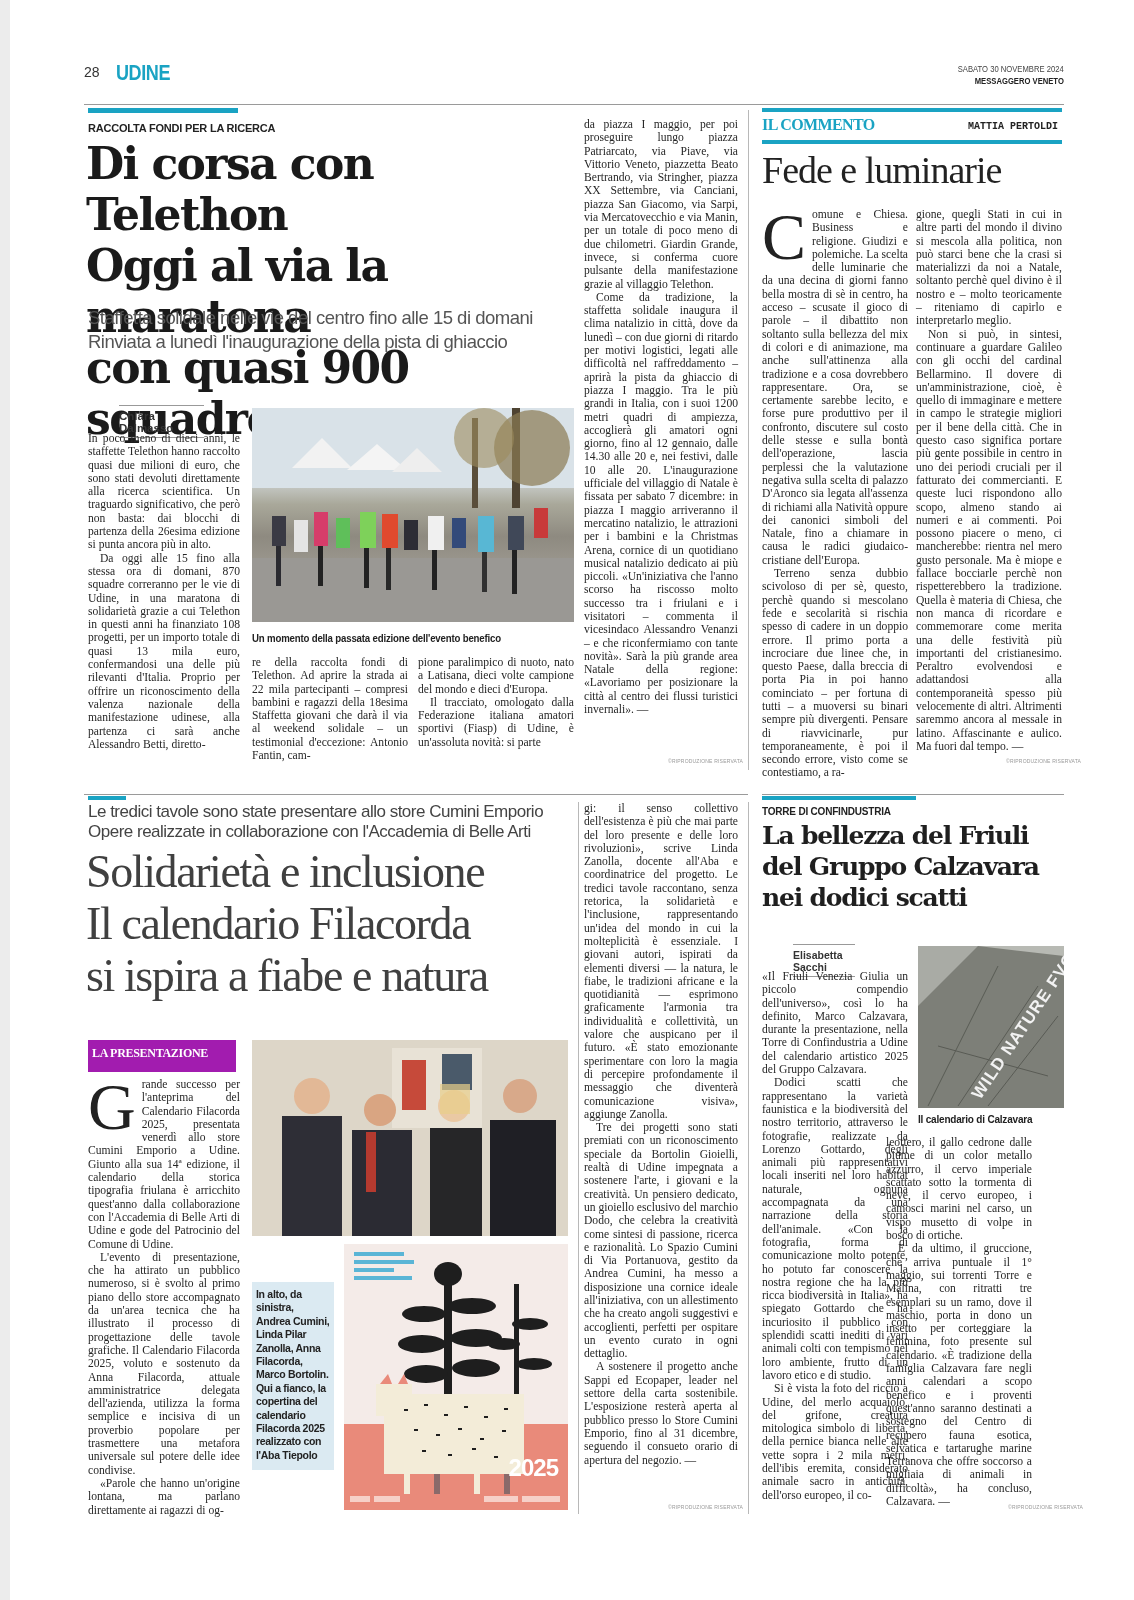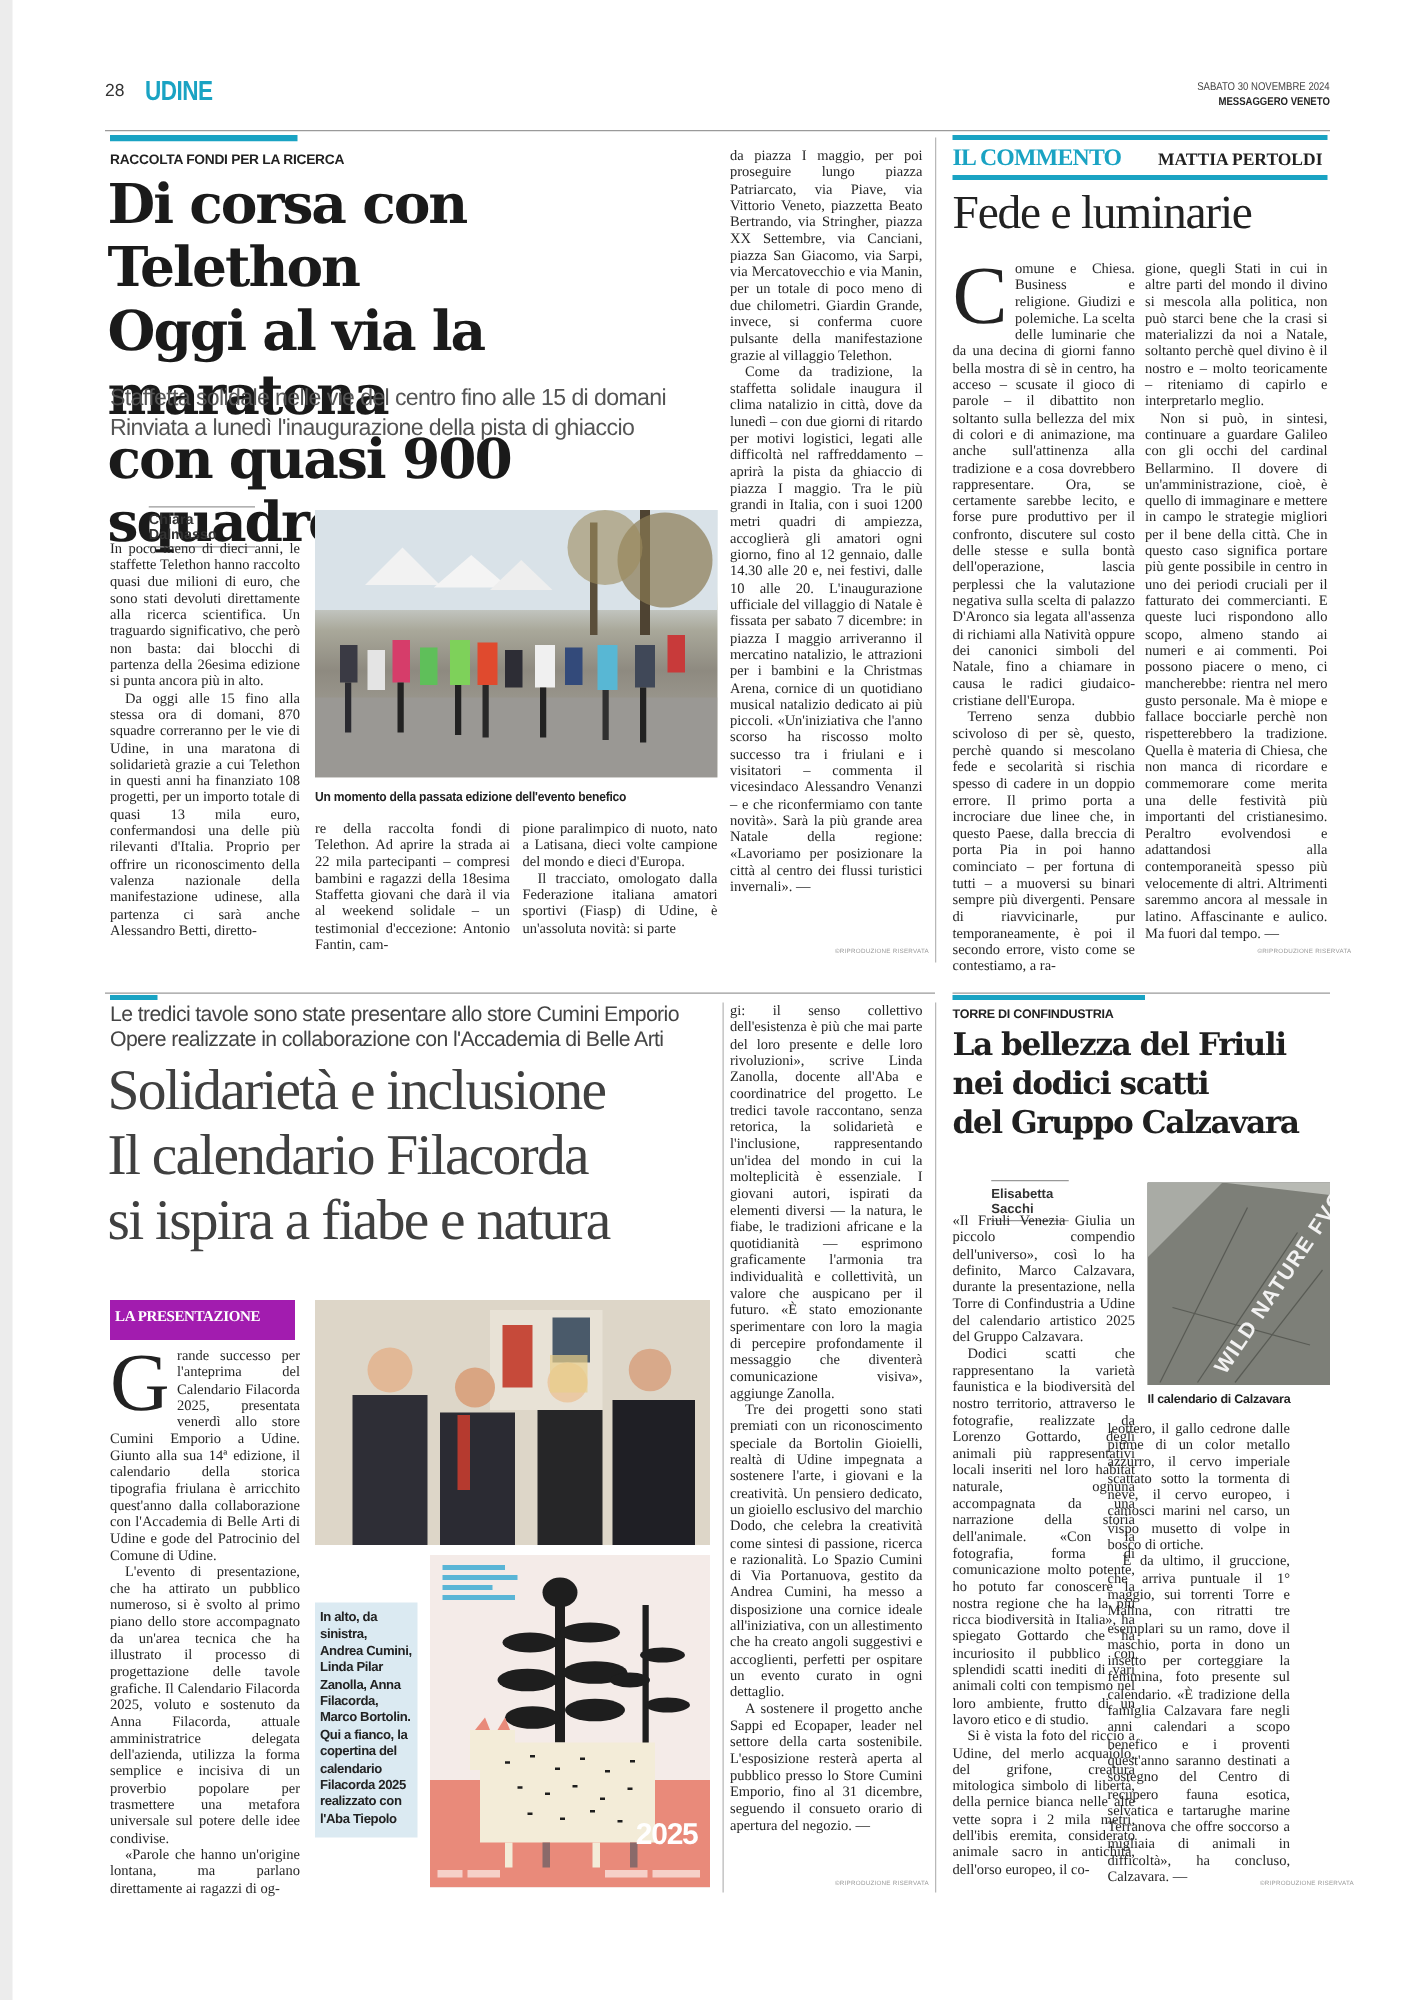--- a/index.html
+++ b/index.html
@@ -97,22 +97,22 @@
   <p>Il tracciato, omologato dalla Federazione italiana amatori sportivi (Fiasp) di Udine, è un'assoluta novità: si parte</p>
 </div>
 <div class="col" style="left:584px;top:118px;width:154px;height:650px;">
   <p class="noindent">da piazza I maggio, per poi proseguire lungo piazza Patriarcato, via Piave, via Vittorio Veneto, piazzetta Beato Bertrando, via Stringher, piazza XX Settembre, via Canciani, piazza San Giacomo, via Sarpi, via Mercatovecchio e via Manin, per un totale di poco meno di due chilometri. Giardin Grande, invece, si conferma cuore pulsante della manifestazione grazie al villaggio Telethon.</p>
   <p>Come da tradizione, la staffetta solidale inaugura il clima natalizio in città, dove da lunedì – con due giorni di ritardo per motivi logistici, legati alle difficoltà nel raffreddamento – aprirà la pista da ghiaccio di piazza I maggio. Tra le più grandi in Italia, con i suoi 1200 metri quadri di ampiezza, accoglierà gli amatori ogni giorno, fino al 12 gennaio, dalle 14.30 alle 20 e, nei festivi, dalle 10 alle 20. L'inaugurazione ufficiale del villaggio di Natale è fissata per sabato 7 dicembre: in piazza I maggio arriveranno il mercatino natalizio, le attrazioni per i bambini e la Christmas Arena, cornice di un quotidiano musical natalizio dedicato ai più piccoli. «Un'iniziativa che l'anno scorso ha riscosso molto successo tra i friulani e i visitatori – commenta il vicesindaco Alessandro Venanzi – e che riconfermiamo con tante novità». Sarà la più grande area Natale della regione: «Lavoriamo per posizionare la città al centro dei flussi turistici invernali». —</p>
 </div>
 <div class="copyright" style="left:668px;top:758px;">©RIPRODUZIONE RISERVATA</div>
 
 <div class="vrule" style="left:748px;top:110px;height:660px;"></div>
 <div class="accent-bar" style="left:762px;top:108px;width:300px;height:4px;"></div>
-<div class="abs" style="left:762px;top:116px;font-family:'Liberation Serif',serif;font-weight:bold;font-size:19px;color:#1aa3c3;letter-spacing:-0.6px;">IL COMMENTO</div>
-<div class="abs" style="right:76px;top:121px;font-family:Liberation Serif, serif;font-weight:bold;font-size:14px;color:#222;">MATTIA PERTOLDI</div>
+<div class="abs" style="left:762px;top:116px;font-family:'Liberation Serif',serif;font-weight:bold;font-size:16px;color:#1aa3c3;letter-spacing:-0.6px;">IL COMMENTO</div>
+<div class="abs" style="right:76px;top:121px;font-family:Liberation Mono, monospace;font-weight:bold;font-size:10px;color:#222;">MATTIA PERTOLDI</div>
 <div class="accent-bar" style="left:762px;top:140px;width:300px;height:4px;"></div>
 <div class="abs" style="left:762px;top:148px;font-family:'Liberation Serif',serif;font-size:38px;color:#222;letter-spacing:-1px;">Fede e luminarie</div>
 
 <div class="col" style="left:762px;top:208px;width:146px;height:560px;">
   <p class="noindent"><span class="dropcap">C</span><span>omune e Chiesa. Business e religione. Giudizi e polemiche. La scelta delle luminarie che da una decina di giorni fanno bella mostra di sè in centro, ha acceso – scusate il gioco di parole – il dibattito non soltanto sulla bellezza del mix di colori e di animazione, ma anche sull'attinenza alla tradizione e a cosa dovrebbero rappresentare. Ora, se certamente sarebbe lecito, e forse pure produttivo per il confronto, discutere sul costo delle stesse e sulla bontà dell'operazione, lascia perplessi che la valutazione negativa sulla scelta di palazzo D'Aronco sia legata all'assenza di richiami alla Natività oppure dei canonici simboli del Natale, fino a chiamare in causa le radici giudaico-cristiane dell'Europa.</span></p>
   <p>Terreno senza dubbio scivoloso di per sè, questo, perchè quando si mescolano fede e secolarità si rischia spesso di cadere in un doppio errore. Il primo porta a incrociare due linee che, in questo Paese, dalla breccia di porta Pia in poi hanno cominciato – per fortuna di tutti – a muoversi su binari sempre più divergenti. Pensare di riavvicinarle, pur temporaneamente, è poi il secondo errore, visto come se contestiamo, a ra-</p>
 </div>
 <div class="col" style="left:916px;top:208px;width:146px;height:560px;">
   <p class="noindent">gione, quegli Stati in cui in altre parti del mondo il divino si mescola alla politica, non può starci bene che la crasi si materializzi da noi a Natale, soltanto perchè quel divino è il nostro e – molto teoricamente – riteniamo di capirlo e interpretarlo meglio.</p>
   <p>Non si può, in sintesi, continuare a guardare Galileo con gli occhi del cardinal Bellarmino. Il dovere di un'amministrazione, cioè, è quello di immaginare e mettere in campo le strategie migliori per il bene della città. Che in questo caso significa portare più gente possibile in centro in uno dei periodi cruciali per il fatturato dei commercianti. E queste luci rispondono allo scopo, almeno stando ai numeri e ai commenti. Poi possono piacere o meno, ci mancherebbe: rientra nel mero gusto personale. Ma è miope e fallace bocciarle perchè non rispetterebbero la tradizione. Quella è materia di Chiesa, che non manca di ricordare e commemorare come merita una delle festività più importanti del cristianesimo. Peraltro evolvendosi e adattandosi alla contemporaneità spesso più velocemente di altri. Altrimenti saremmo ancora al messale in latino. Affascinante e aulico. Ma fuori dal tempo. —</p>
@@ -224,22 +224,22 @@
   <p>A sostenere il progetto anche Sappi ed Ecopaper, leader nel settore della carta sostenibile. L'esposizione resterà aperta al pubblico presso lo Store Cumini Emporio, fino al 31 dicembre, seguendo il consueto orario di apertura del negozio. —</p>
 </div>
 <div class="copyright" style="left:668px;top:1504px;">©RIPRODUZIONE RISERVATA</div>
 
 <div class="vrule" style="left:748px;top:802px;height:712px;"></div>
 <div class="rule" style="left:762px;top:794px;width:302px;"></div>
 <div class="accent-bar" style="left:762px;top:796px;width:154px;height:4px;"></div>
 <div class="abs kicker" style="left:762px;top:806px;font-size:10px;">TORRE DI CONFINDUSTRIA</div>
 <div class="abs" style="left:762px;top:820px;width:310px;font-family:'DejaVu Serif',serif;font-weight:bold;font-size:25px;line-height:31px;letter-spacing:-1.2px;color:#1f1f1f;">
   <div>La bellezza del Friuli</div>
+  <div>del Gruppo Calzavara</div>
   <div>nei dodici scatti</div>
-  <div>del Gruppo Calzavara</div>
 </div>
 
 <div class="byline" style="left:762px;top:944px;width:62px;font-size:10.5px;">Elisabetta Sacchi</div>
 
 <div class="col" style="left:762px;top:970px;width:146px;height:544px;">
   <p class="noindent">«Il Friuli Venezia Giulia un piccolo compendio dell'universo», così lo ha definito, Marco Calzavara, durante la presentazione, nella Torre di Confindustria a Udine del calendario artistico 2025 del Gruppo Calzavara.</p>
   <p>Dodici scatti che rappresentano la varietà faunistica e la biodiversità del nostro territorio, attraverso le fotografie, realizzate da Lorenzo Gottardo, degli animali più rappresentativi locali inseriti nel loro habitat naturale, ognuna accompagnata da una narrazione della storia dell'animale. «Con la fotografia, forma di comunicazione molto potente, ho potuto far conoscere la nostra regione che ha la più ricca biodiversità in Italia», ha spiegato Gottardo che ha incuriosito il pubblico con splendidi scatti inediti di vari animali colti con tempismo nel loro ambiente, frutto di un lavoro etico e di studio.</p>
   <p>Si è vista la foto del riccio a Udine, del merlo acquaiolo, del grifone, creatura mitologica simbolo di libertà, della pernice bianca nelle alte vette sopra i 2 mila metri, dell'ibis eremita, considerato animale sacro in antichità, dell'orso europeo, il co-</p>
 </div>
 

